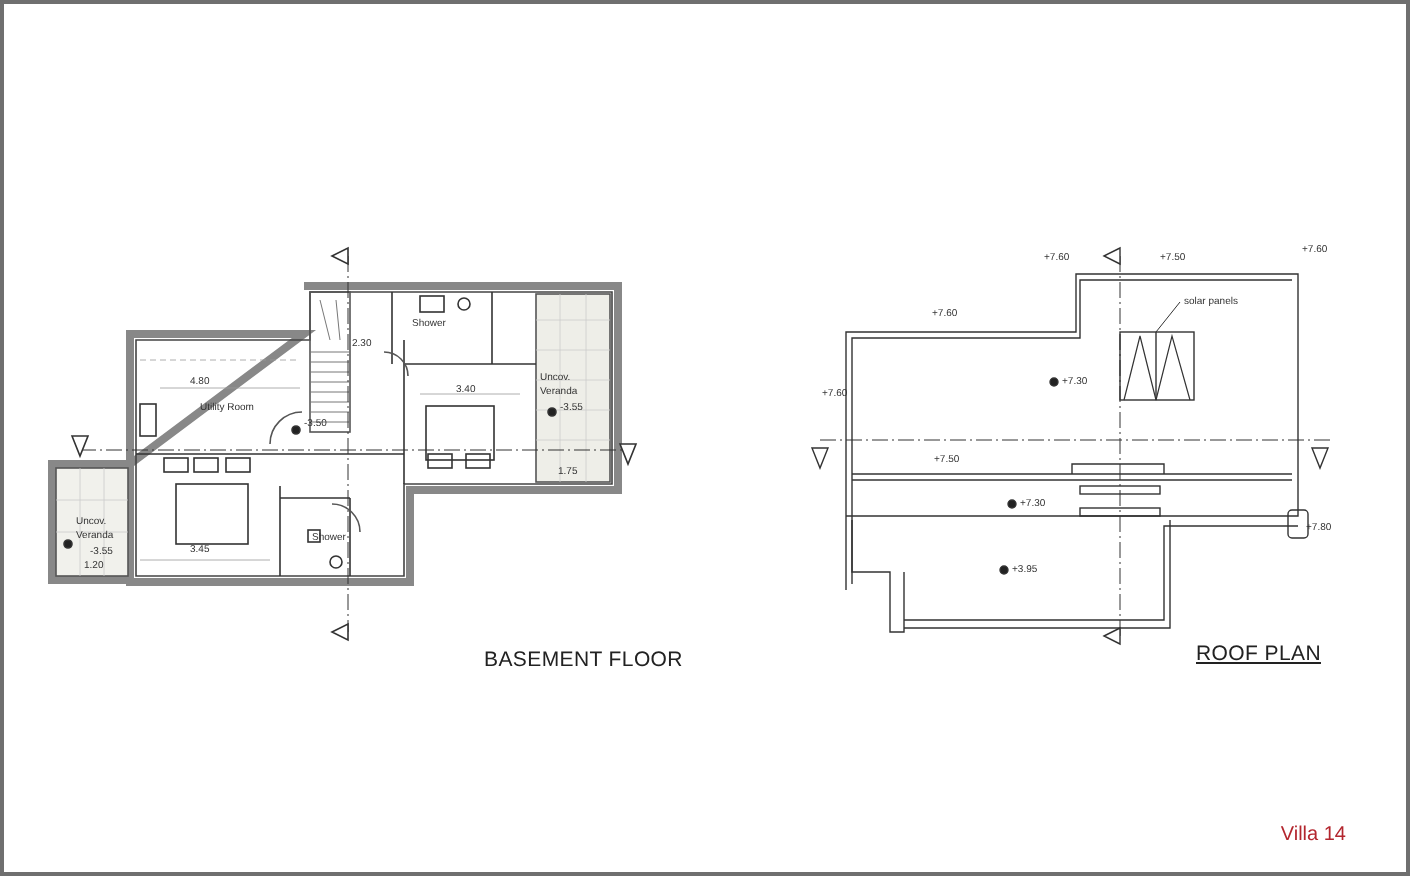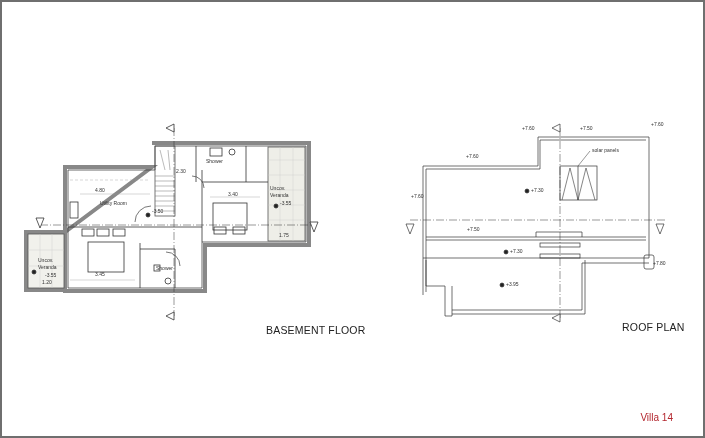--- a/index.html
+++ b/index.html
@@ -1,19 +1,19 @@
 <!DOCTYPE html>
 <html><head>
 <meta charset="utf-8">
 <style>
   html, body { margin:0; padding:0; background:#fff; }
   body { width:705px; height:438px; position:relative; overflow:hidden; font-family:"Liberation Sans", sans-serif; }
   .frame { position:absolute; left:0; top:0; width:701px; height:434px; border:2px solid #6f6f6f; border-bottom-width:2px; background:#fff; }
   svg { position:absolute; left:0; top:0; }
-  .title { position:absolute; font-size:10.5px; color:#222; letter-spacing:0.2px;margin-left:24px; }
+  .title { position:absolute; font-size:10.5px; color:#222; letter-spacing:0.2px; }
   .villa { position:absolute; right:32px; top:412px; font-size:10px; color:#b3262e; }
   .lbl { font-family:"Liberation Sans", sans-serif; fill:#333; }
 </style>
 </head>
 <body>
 
 <div class="frame"></div>
 
 <svg width="705" height="438" viewBox="0 0 705 438">
 
@@ -162,14 +162,14 @@
     <text x="411" y="198">+7.60</text>
     <text x="467" y="231">+7.50</text>
     <text x="653" y="265">+7.80</text>
     <text x="531" y="192">+7.30</text>
     <text x="510" y="253">+7.30</text>
     <text x="506" y="286">+3.95</text>
   </g>
 </svg>
 
 <div class="title" style="left:242px; top:324px;">BASEMENT FLOOR</div>
-<div class="title" style="left:598px; top:321px;">ROOF PLAN</div>
+<div class="title" style="left:598px; top:321px;text-decoration:underline;">ROOF PLAN</div>
 <div class="villa">Villa 14</div>
 
 </body></html>

